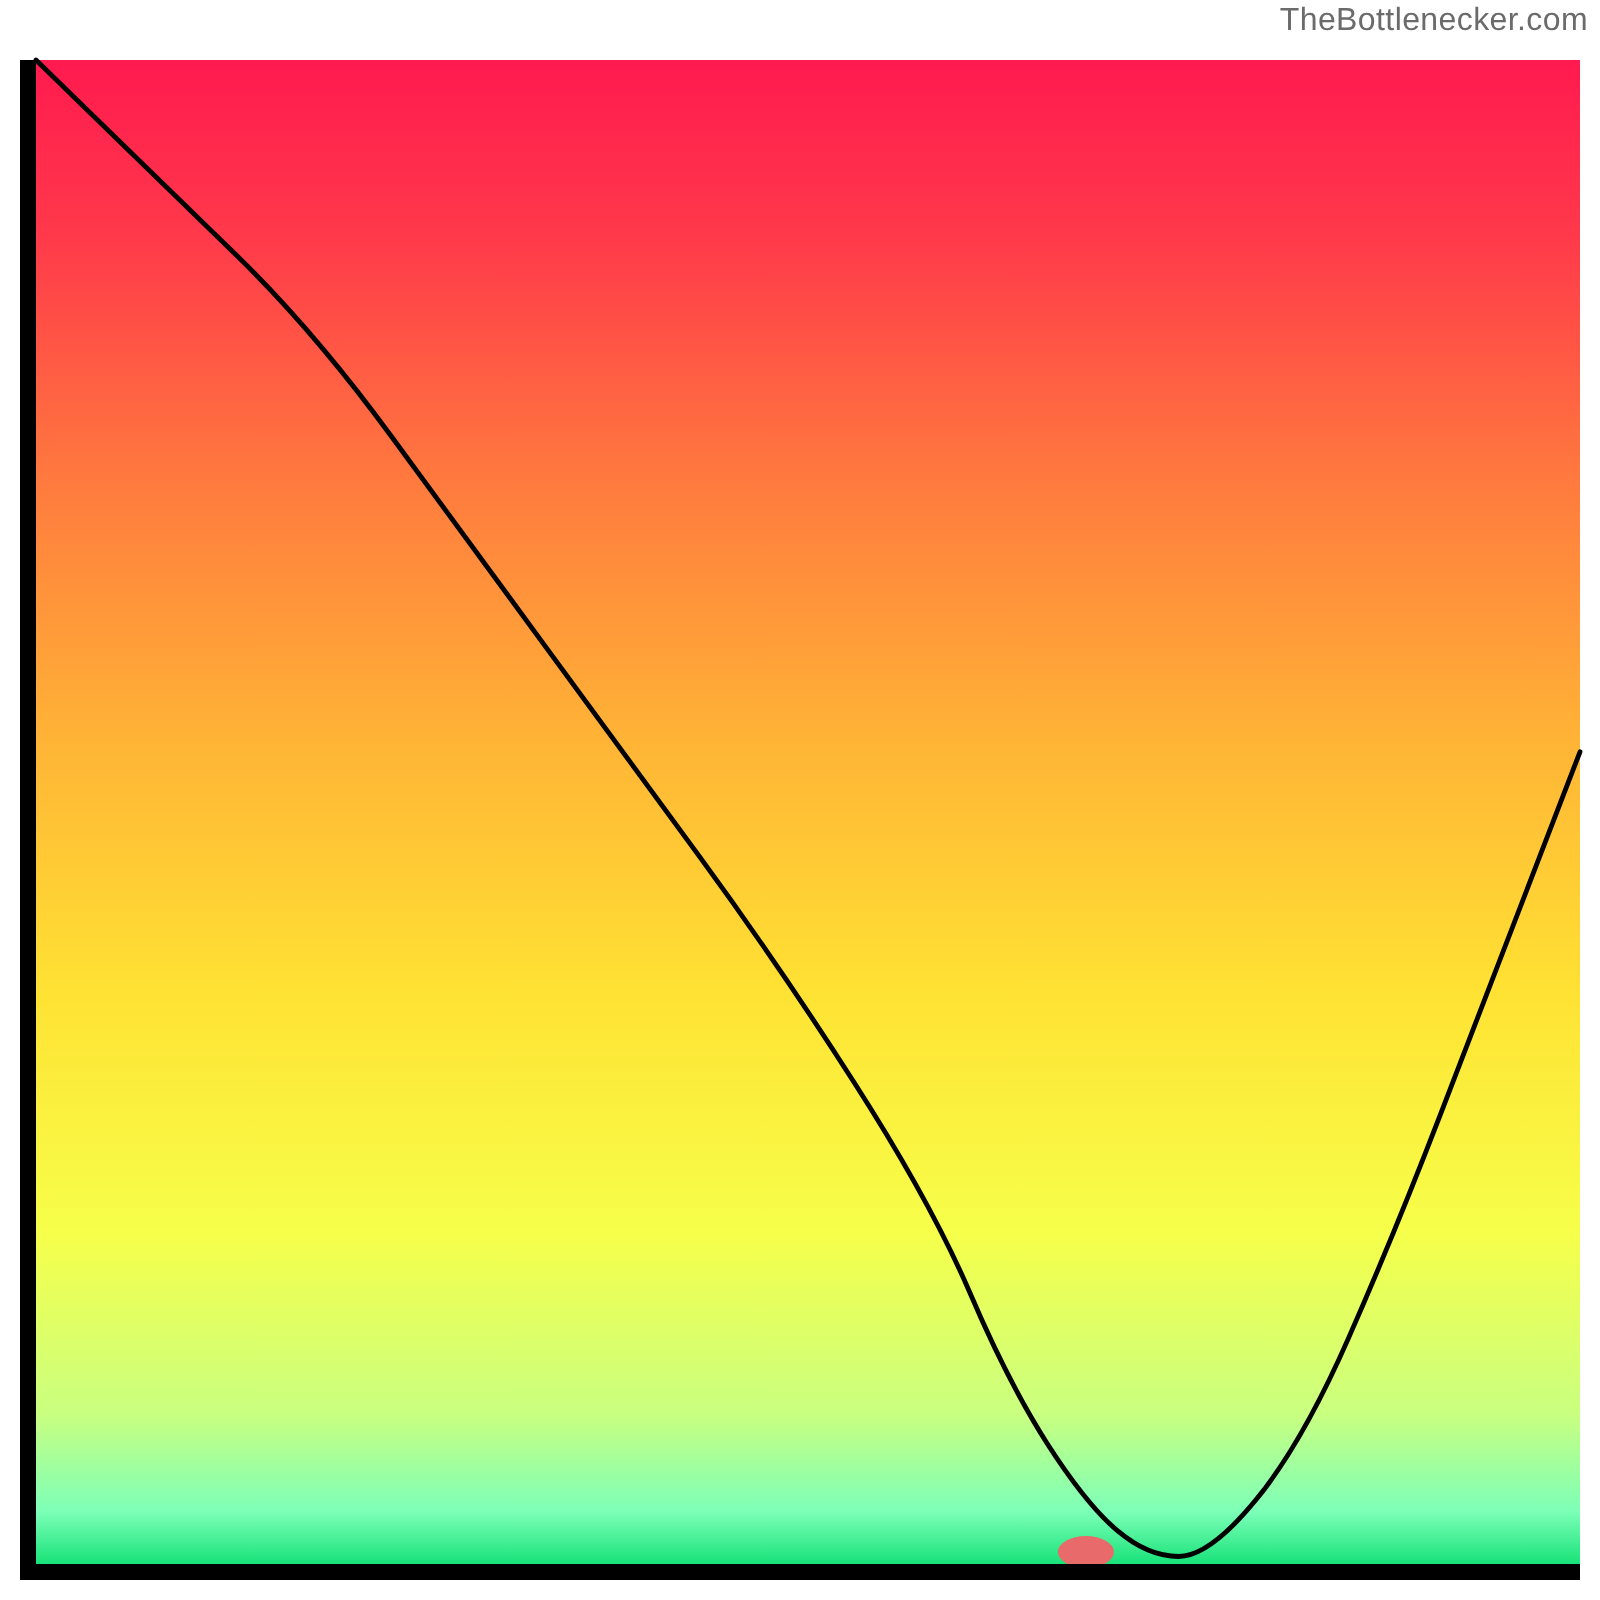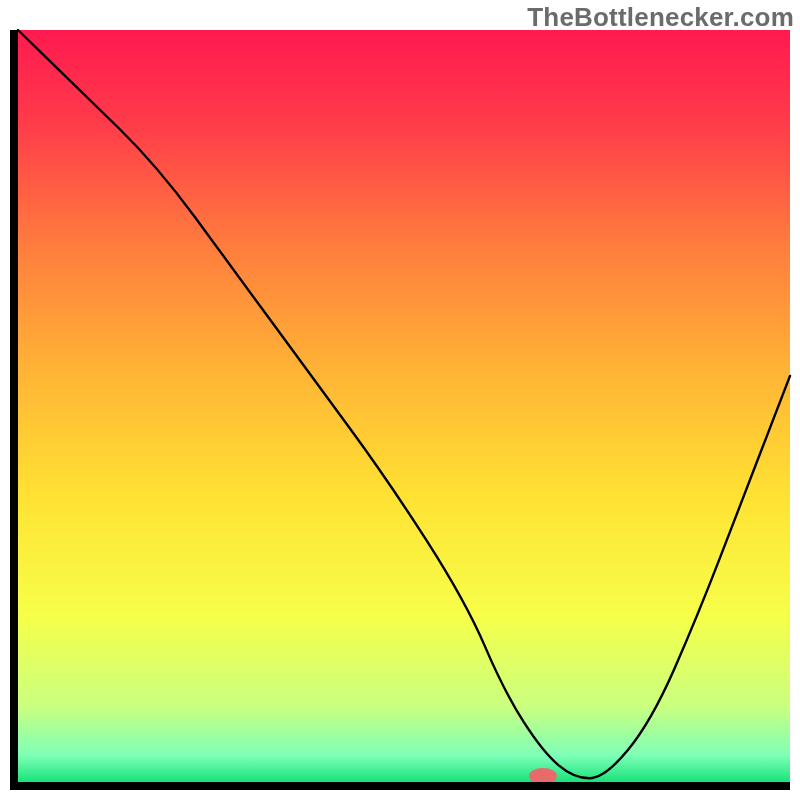--- a/index.html
+++ b/index.html
@@ -1,17 +1,17 @@
 <!DOCTYPE html>
 <html><head>
 <meta charset="utf-8">
 <style>
 html,body{margin:0;padding:0;width:800px;height:800px;overflow:hidden;font-family:Arial,Helvetica,sans-serif}
 .wrap{position:relative;width:800px;height:800px;background:#fff}
-.attrib{position:absolute;top:2px;right:6px;color:#6b6b6b;font-size:26px;font-weight:700;letter-spacing:.2px}
+.attrib{position:absolute;top:2px;right:6px;color:#6b6b6b;font-size:16px;font-weight:400;letter-spacing:.2px}
 svg{display:block}
 </style>
 </head>
 <body>
 
 <div class="wrap">
   <div class="attrib">TheBottlenecker.com</div>
   <svg id="chart" width="800" height="800" viewBox="0 0 800 800">
       <defs>
         <linearGradient id="bg-grad" x1="0" y1="0" x2="0" y2="1">

